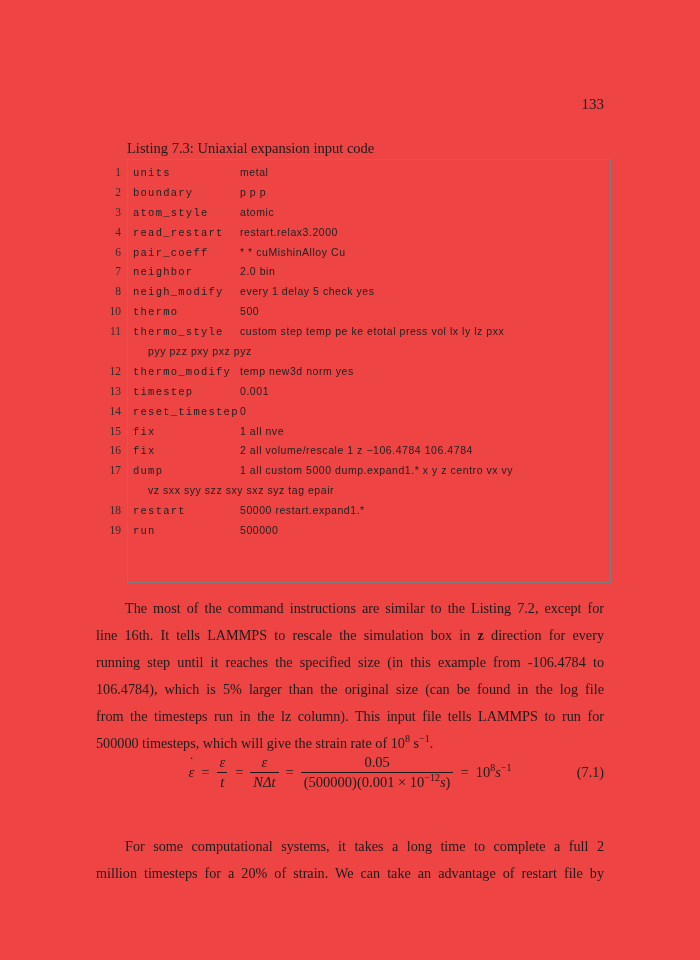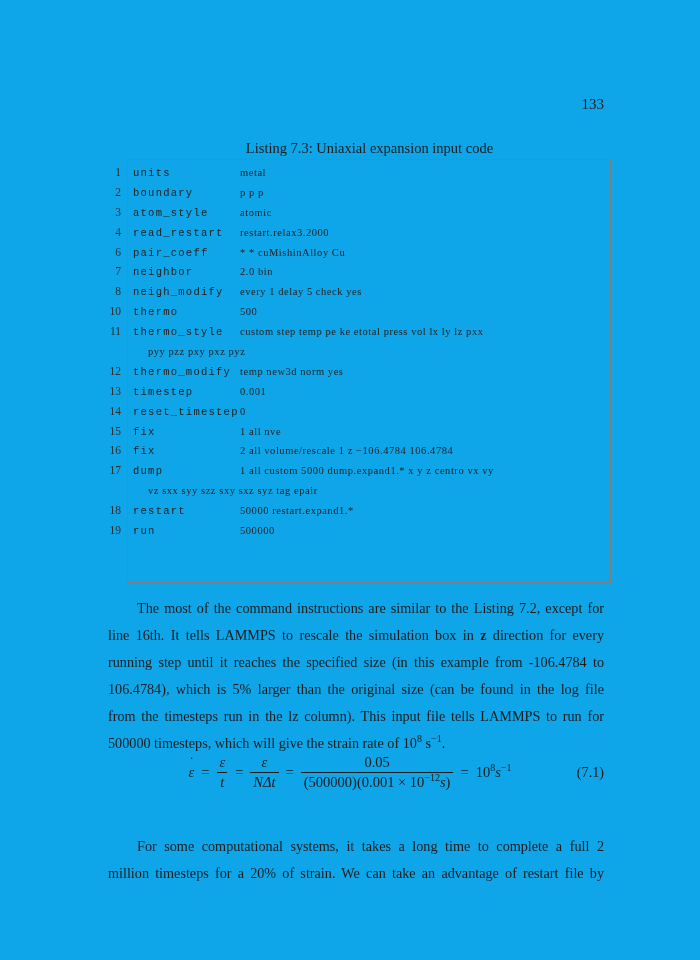--- a/index.html
+++ b/index.html
@@ -1,60 +1,60 @@
 <!DOCTYPE html>
 <html><head>
 <meta charset="utf-8">
 <style>
   html,body{margin:0;padding:0;background:#ffffff;}
   .page{
     position:relative;
     width:700px;height:960px;
-    background:#0ea5e9;
+    background:#ef4444;
     color:#1c1c1c;
     font-family:"Liberation Serif","DejaVu Serif",serif;
     overflow:hidden;
   }
   .page-number{
     position:absolute;top:96px;left:0;width:604px;
     text-align:right;font-size:15px;color:#222;
   }
   .caption{
     position:absolute;top:140px;left:127px;width:485px;
-    text-align:center;font-size:14.5px;color:#1c1c1c;
+    text-align:left;font-size:14.5px;color:#1c1c1c;
   }
   .listing{ position:absolute;left:96px;top:159px;width:520px;height:426px; }
   .code-frame{
     position:absolute;left:31px;top:0;width:484px;height:424px;
     border:1px solid #7d7d7d;box-sizing:border-box;
   }
   .code-rows{ position:absolute;left:0;top:2px;width:520px; }
   .crow{ height:19.9px;line-height:19.9px;white-space:nowrap; }
   .lnum{
     display:inline-block;width:25px;margin-right:12px;
     text-align:right;font-size:11.5px;color:#2e2e2e;
     font-family:"Liberation Serif","DejaVu Serif",serif;
   }
   .ccmd{
     display:inline-block;width:107px;
     font-family:Liberation Mono, monospace;
     font-size:10.5px;letter-spacing:1.25px;color:#222;
   }
   .cargs,.ccont{
-    font-family:Liberation Serif, serif;
+    font-family:Liberation Sans, sans-serif;
     font-size:10.5px;letter-spacing:0.55px;color:#222;
   }
   .ccont{ padding-left:15px; }
   .para{ position:absolute;left:96px;width:508px;font-size:14.2px;color:#1c1c1c; }
   .para1{ top:595px; }
   .para2{ top:833px; }
   .pline{
     height:27px;line-height:27px;
     text-align:justify;text-align-last:justify;
-    white-space:normal;overflow:visible;margin-left:12px;
+    white-space:normal;overflow:visible;
   }
   .pline.lastleft{ text-align-last:left; }
   .para .pline:first-child{ text-indent:29px; }
   .pline b{ font-weight:bold; }
   sup{ font-size:10px;line-height:0;vertical-align:super;letter-spacing:0; }
   .equation-row{
     position:absolute;left:96px;top:746px;width:508px;height:52px;
     display:flex;align-items:center;justify-content:center;
     font-size:14.5px;color:#1c1c1c;
   }

